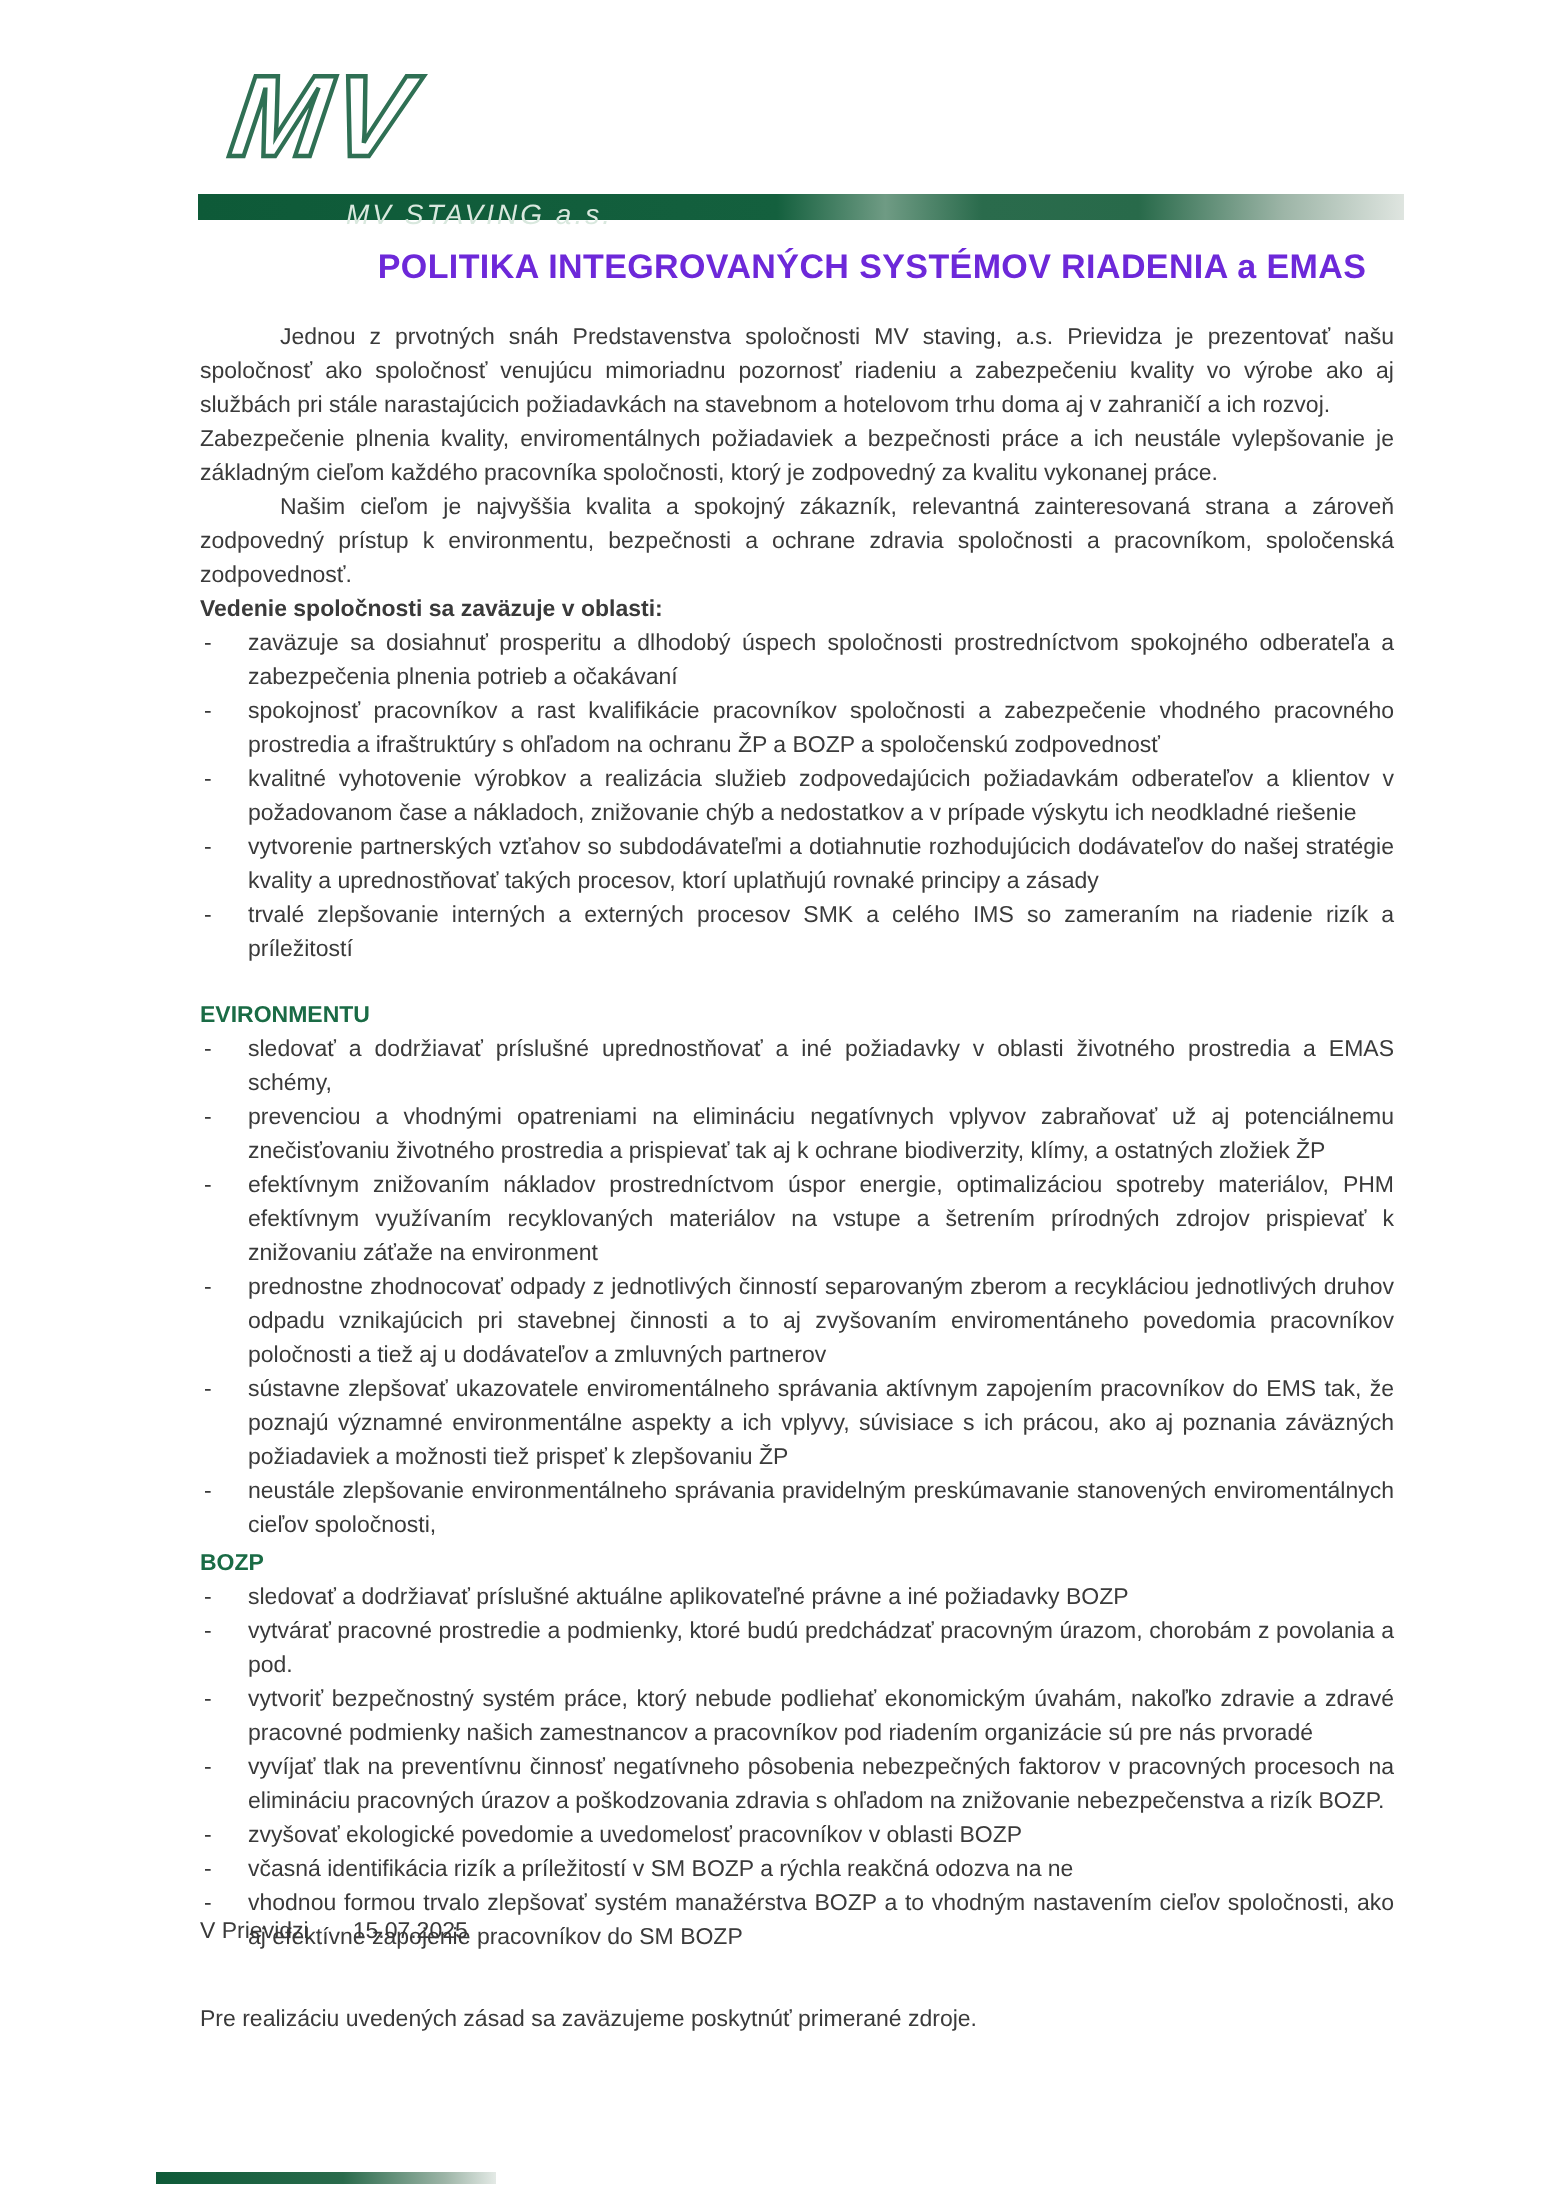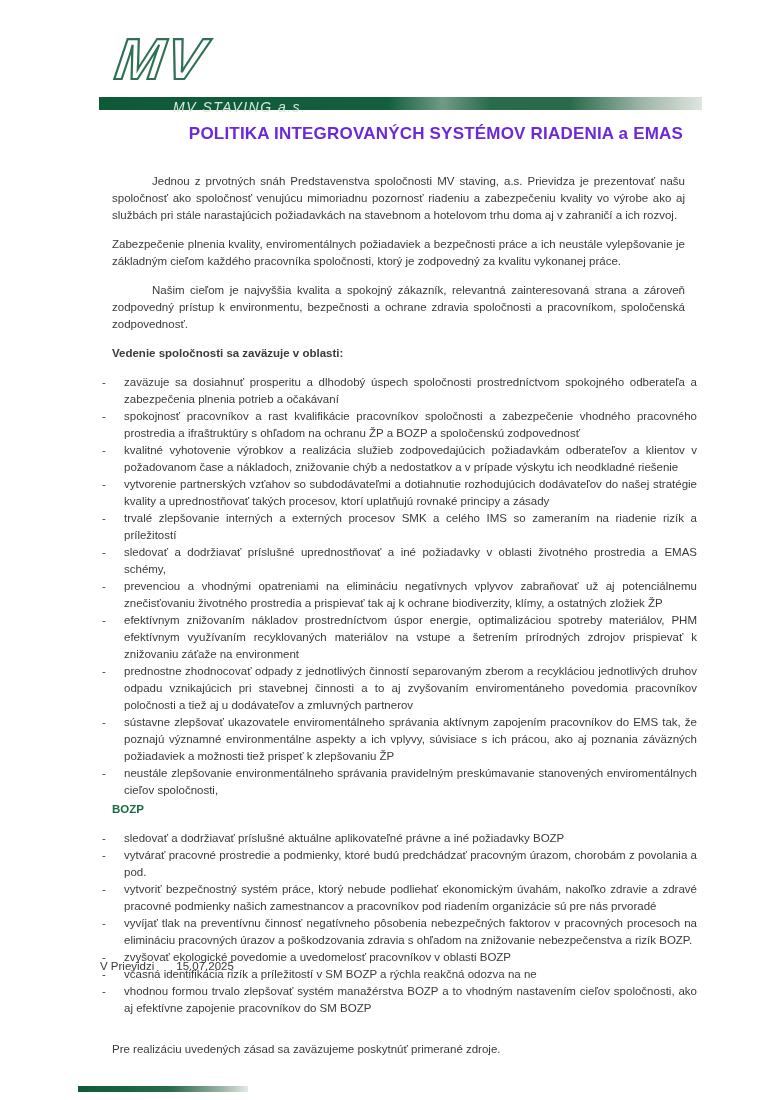--- a/index.html
+++ b/index.html
@@ -40,21 +40,21 @@
     font-size:17px;font-weight:bold;
     color:#6d28d9;
     letter-spacing:0.2px;
     padding-left:47px;
   }
   
   .content{
     position:absolute;left:100px;top:161px;width:597px;
     font-size:11.5px;line-height:17px;
   }
-  .content p{margin:12px;text-align:justify;}
+  .content p{margin:0;text-align:justify;}
   .indent{text-indent:40px;}
   .lead{text-align:center;font-weight:bold;}
   .sec-head{
     font-weight:bold;color:#1a6b45;
     margin:0;
   }
   .sec-head.gap{margin-top:16px;}
   .sec-head.gap-sm{margin-top:2px;}
   .item{display:flex;}
   .dash{flex:none;width:22px;padding-left:2px;}
@@ -108,20 +108,21 @@
       </div>
     <div class="item">
         <span class="dash">-</span>
         <span class="item-text">vytvorenie partnerských vzťahov so subdodávateľmi a dotiahnutie rozhodujúcich dodávateľov do našej stratégie kvality a uprednostňovať takých procesov, ktorí uplatňujú rovnaké principy a zásady</span>
       </div>
     <div class="item">
         <span class="dash">-</span>
         <span class="item-text">trvalé zlepšovanie interných a externých procesov SMK a celého IMS so zameraním na riadenie rizík a príležitostí</span>
       </div>
 
+    <p class="sec-head gap">EVIRONMENTU</p>
     <div class="item">
         <span class="dash">-</span>
         <span class="item-text">sledovať a dodržiavať príslušné uprednostňovať a iné požiadavky v oblasti životného prostredia a EMAS schémy,</span>
       </div>
     <div class="item">
         <span class="dash">-</span>
         <span class="item-text">prevenciou a vhodnými opatreniami na elimináciu negatívnych vplyvov zabraňovať už aj potenciálnemu znečisťovaniu životného prostredia a prispievať tak aj k ochrane biodiverzity, klímy, a ostatných zložiek ŽP</span>
       </div>
     <div class="item">
         <span class="dash">-</span>

